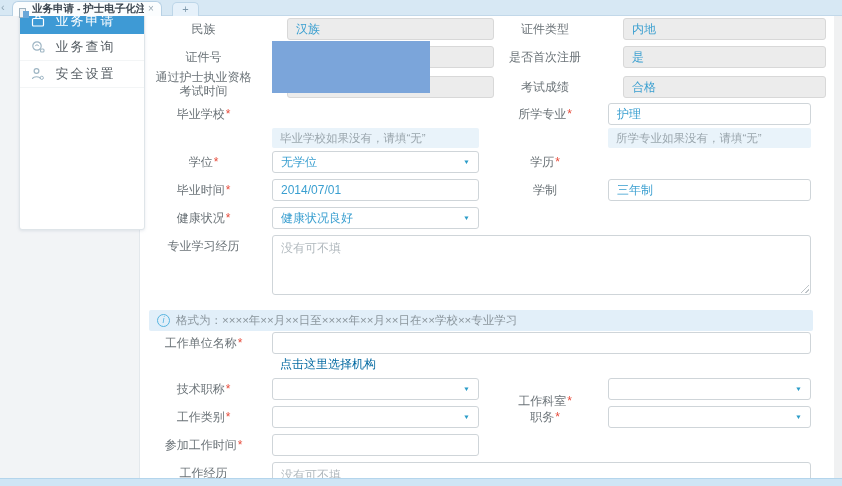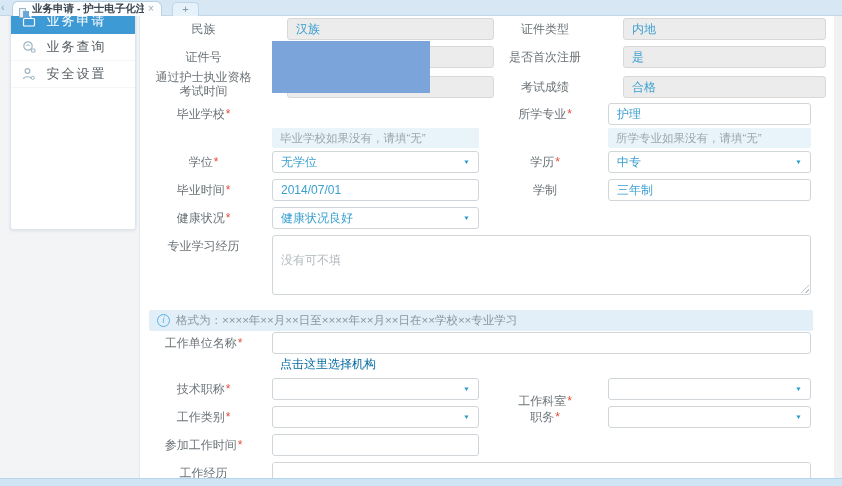--- a/index.html
+++ b/index.html
@@ -18,21 +18,21 @@
     background:#fbfdfe; border:1px solid #b7d1e5; border-bottom:none;
     border-radius:6px 6px 0 0; display:flex; align-items:center; padding:0 6px; }
   .tab-favicon { width:10px; height:10px; flex:0 0 auto; margin-right:3px; }
   .tab-title { font-size:10.5px; color:#3c4650; font-weight:bold; white-space:nowrap;
     overflow:hidden; max-width:112px; }
   .tab-close { margin-left:4px; font-size:10px; color:#9aa9b4; line-height:10px; cursor:pointer; }
   .newtab { position:absolute; left:172px; top:2px; width:27px; height:14px;
     background:#e6f1fa; border:1px solid #bdd6e8; border-bottom:none; border-radius:5px 5px 0 0;
     font-size:11px; color:#7e98ab; text-align:center; line-height:12px; cursor:pointer; }
   
-  .sidebar { position:absolute; left:10px; top:6px; width:126px; height:224px;
+  .sidebar { position:absolute; left:19px; top:6px; width:126px; height:224px;
     background:#fff; border:1px solid #dfe5e9; border-radius:3px;
     box-shadow:0 1px 3px rgba(120,140,160,.18); z-index:10; overflow:hidden; }
   .side-item { height:27px; display:flex; align-items:center; cursor:pointer;
     border-bottom:1px solid #f3f5f6; color:#555d63; font-size:13px; }
   .side-item .s-icon { width:14px; height:14px; margin:0 8px 0 11px; flex:0 0 auto; }
   .side-item .s-icon svg { display:block; }
   .side-item .s-label { flex:1; text-align:center; padding-right:26px; letter-spacing:2px; }
   .side-item.active { background:#3e9ad5; color:#fff; border-bottom:none; }
   
   .main { position:absolute; left:139px; top:16px; width:695px; height:462px;
@@ -49,21 +49,21 @@
   .fld.dis { background:#ececec; border-color:#d8d8d8;margin-left:15px; }
   .f1 { left:132px; width:207px; }
   .f2 { left:468px; width:203px; }
   .fw { left:132px; width:539px; }
   .sel { display:flex; align-items:center; cursor:pointer; }
   .sel .val { flex:1; overflow:hidden; white-space:nowrap; }
   .sel .caret { flex:0 0 auto; font-size:7px; color:#2a9cc8; transform:scaleY(.9); }
   input.fld { outline:none; }
   input.fld::placeholder, textarea.ta::placeholder { color:#b0b8bd; }
   .ta { position:absolute; border:1px solid #cfd5d9; border-radius:3px; background:#fff;
-    font-size:12px; color:#3a9fd0; padding:16px 8px; resize:none; outline:none;
+    font-size:12px; color:#3a9fd0; padding:4px 8px; resize:none; outline:none;
     font-family:"Liberation Sans","DejaVu Sans",sans-serif; }
   .resize-h { position:absolute; width:9px; height:9px;
     background:repeating-linear-gradient(-45deg,transparent 0 2px,#bfc5c9 2px 3px);
     clip-path:polygon(100% 0,100% 100%,0 100%); pointer-events:none; }
   .hint { position:absolute; height:20px; background:#e9f3fa; border-radius:2px;
     font-size:11.5px; color:#9aa6ad; line-height:20px; padding:0 8px; white-space:nowrap; overflow:hidden; }
   .infobar { position:absolute; left:9px; width:664px; height:21px; background:#e2eff9;
     border-radius:2px; display:flex; align-items:center; font-size:11.5px; color:#8a959c; }
   .info-ic { width:13px; height:13px; border:1px solid #56b4e0; border-radius:50%;
     color:#56b4e0; font-size:9px; line-height:11px; text-align:center; margin:0 6px 0 8px;
@@ -152,24 +152,20 @@
 
   <div class="hint f1" style="top:112px">毕业学校如果没有，请填“无”</div>
   <div class="hint f2" style="top:112px">所学专业如果没有，请填“无”</div>
 
   <span class="lbl lab1" style="top:135px"><span>学位</span><i class="req">*</i></span>
   <div class="fld sel f1" style="top:135px">
     <span class="val">无学位</span>
     <span class="caret">▼</span>
   </div>
   <span class="lbl lab2" style="top:135px"><span>学历</span><i class="req">*</i></span>
-  <div class="fld sel f2" style="top:135px">
-    <span class="val">中专</span>
-    <span class="caret">▼</span>
-  </div>
 
   <span class="lbl lab1" style="top:163px"><span>毕业时间</span><i class="req">*</i></span>
   <div class="fld f1" style="top:163px">2014/07/01</div>
   <span class="lbl lab2" style="top:163px">学制</span>
   <div class="fld f2" style="top:163px">三年制</div>
 
   <span class="lbl lab1" style="top:191px"><span>健康状况</span><i class="req">*</i></span>
   <div class="fld sel f1" style="top:191px">
     <span class="val">健康状况良好</span>
     <span class="caret">▼</span>

